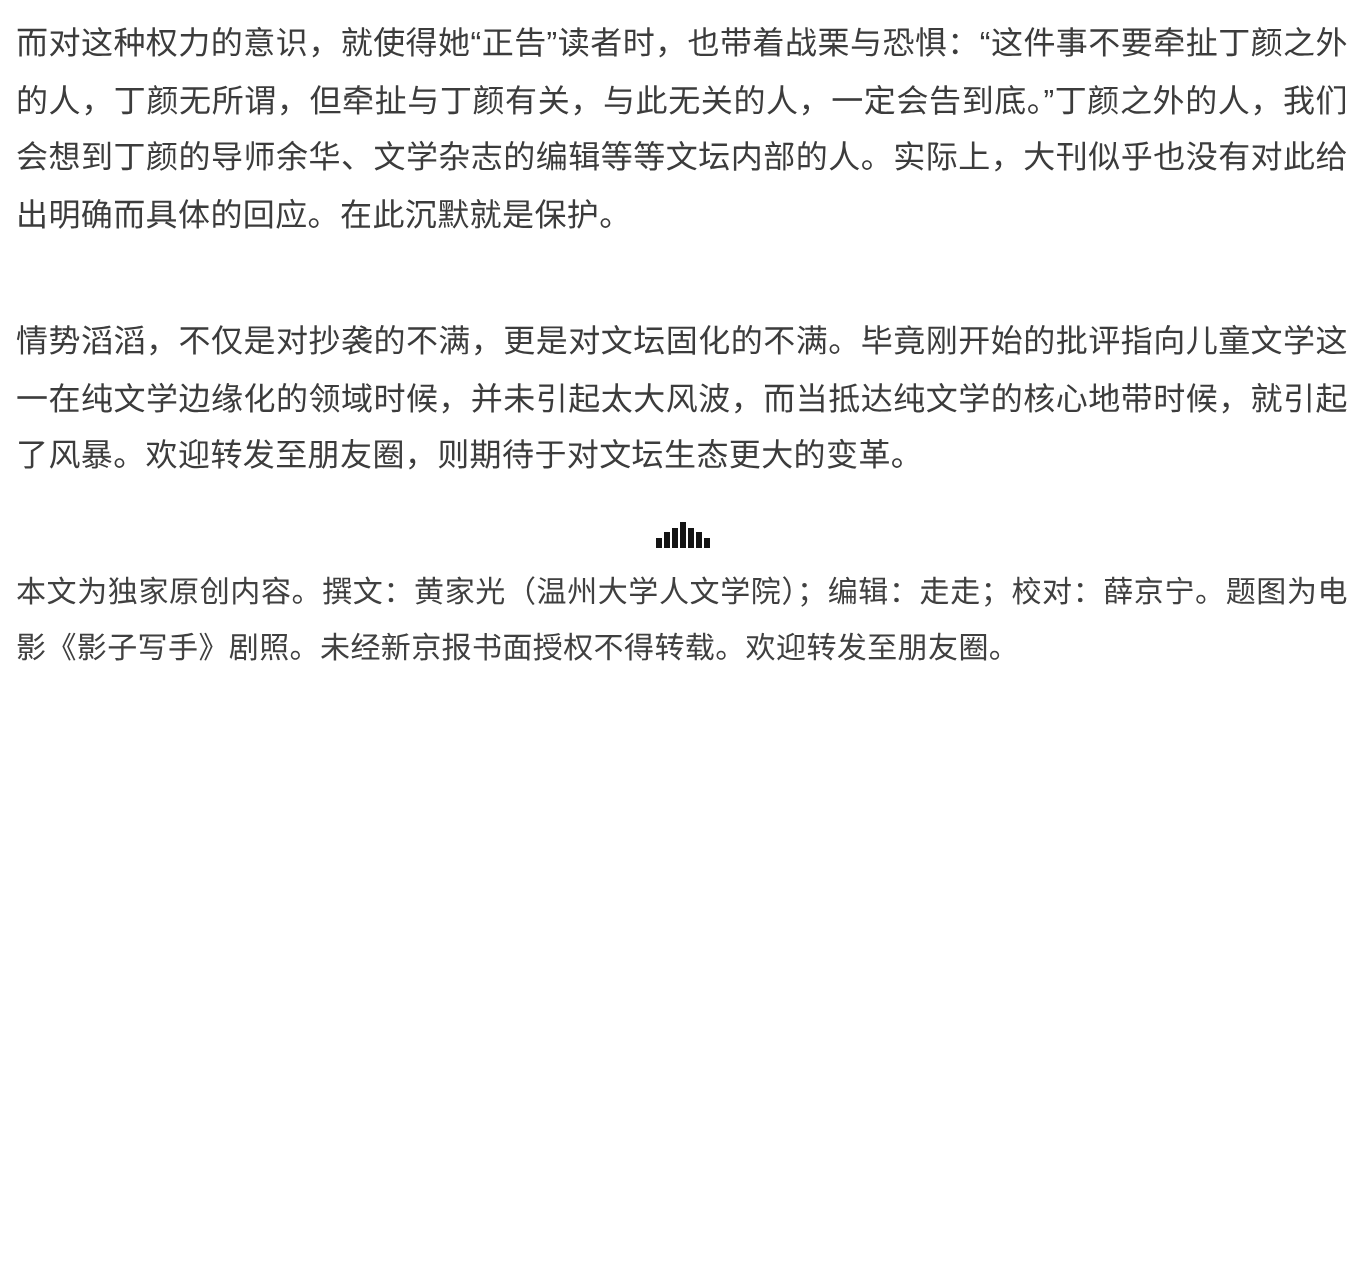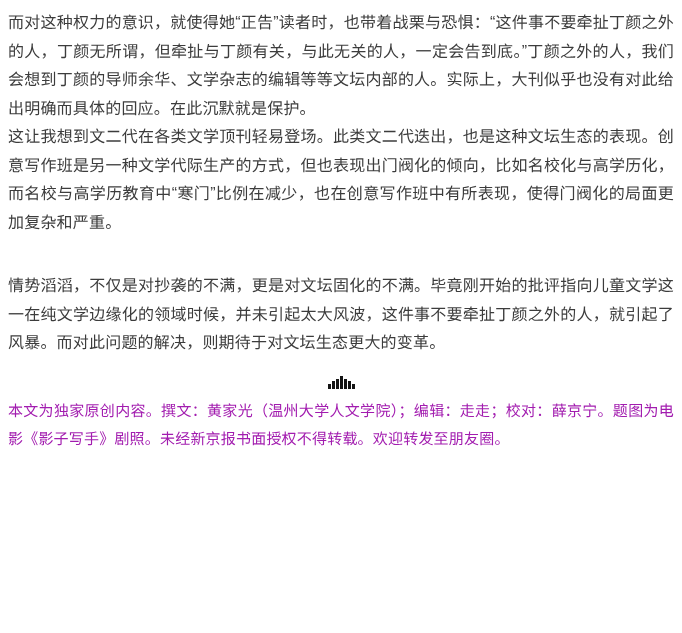--- a/index.html
+++ b/index.html
@@ -48,21 +48,21 @@
     background: #141414;
   }
   .sound-bars .b1, .sound-bars .b7 { height: 5px; }
   .sound-bars .b2, .sound-bars .b6 { height: 8px; }
   .sound-bars .b3, .sound-bars .b5 { height: 10px; }
   .sound-bars .b4 { height: 13px; }
   p.footer-para {
     margin: 8px 0 0 0;
     font-size: 15px;
     line-height: 28.5px;
-    color: #a21caf;
+    color: #404040;
     text-align: justify;
     letter-spacing: 0.2px;
   }
   .green-fragment {
     position: absolute;
     left: 84px;
     top: 618px;
     width: 28px;
     height: 15px;
     background: #b2ca57;
@@ -70,24 +70,23 @@
   }
 </style>
 </head>
 <body>
 
 <div class="page">
   <div class="content">
 
     <p class="body-para">而对这种权力的意识，就使得她“正告”读者时，也带着战栗与恐惧：“这件事不要牵扯丁颜之外的人，丁颜无所谓，但牵扯与丁颜有关，与此无关的人，一定会告到底。”丁颜之外的人，我们会想到丁颜的导师余华、文学杂志的编辑等等文坛内部的人。实际上，大刊似乎也没有对此给出明确而具体的回应。在此沉默就是保护。</p>
 
-    <p class="body-para">这让我想到文二代在各类文学顶刊轻易登场。此类文二代迭出，也是这种文坛生态的表现。创意写作班是另一种文学代际生产的方式，但也表现出门阀化的倾向，比如名校化与高学历化，而名校与高学历教育中“寒门”比例在减少，也在创意写作班中有所表现，使得门阀化的局面更加复杂和严重。</p>
 
 
-    <p class="body-para gap-lg">情势滔滔，不仅是对抄袭的不满，更是对文坛固化的不满。毕竟刚开始的批评指向儿童文学这一在纯文学边缘化的领域时候，并未引起太大风波，这件事不要牵扯丁颜之外的人，就引起了风暴。而对此问题的解决，则期待于对文坛生态更大的变革。</p>
+    <p class="body-para gap-lg">情势滔滔，不仅是对抄袭的不满，更是对文坛固化的不满。毕竟刚开始的批评指向儿童文学这一在纯文学边缘化的领域时候，并未引起太大风波，而当抵达纯文学的核心地带时候，就引起了风暴。欢迎转发至朋友圈，则期待于对文坛生态更大的变革。</p>
 
     <div class="divider-wrap">
       <span class="sound-bars">
         <span class="bar b1"></span>
           <span class="bar b2"></span>
           <span class="bar b3"></span>
           <span class="bar b4"></span>
           <span class="bar b5"></span>
           <span class="bar b6"></span>
           <span class="bar b7"></span>

